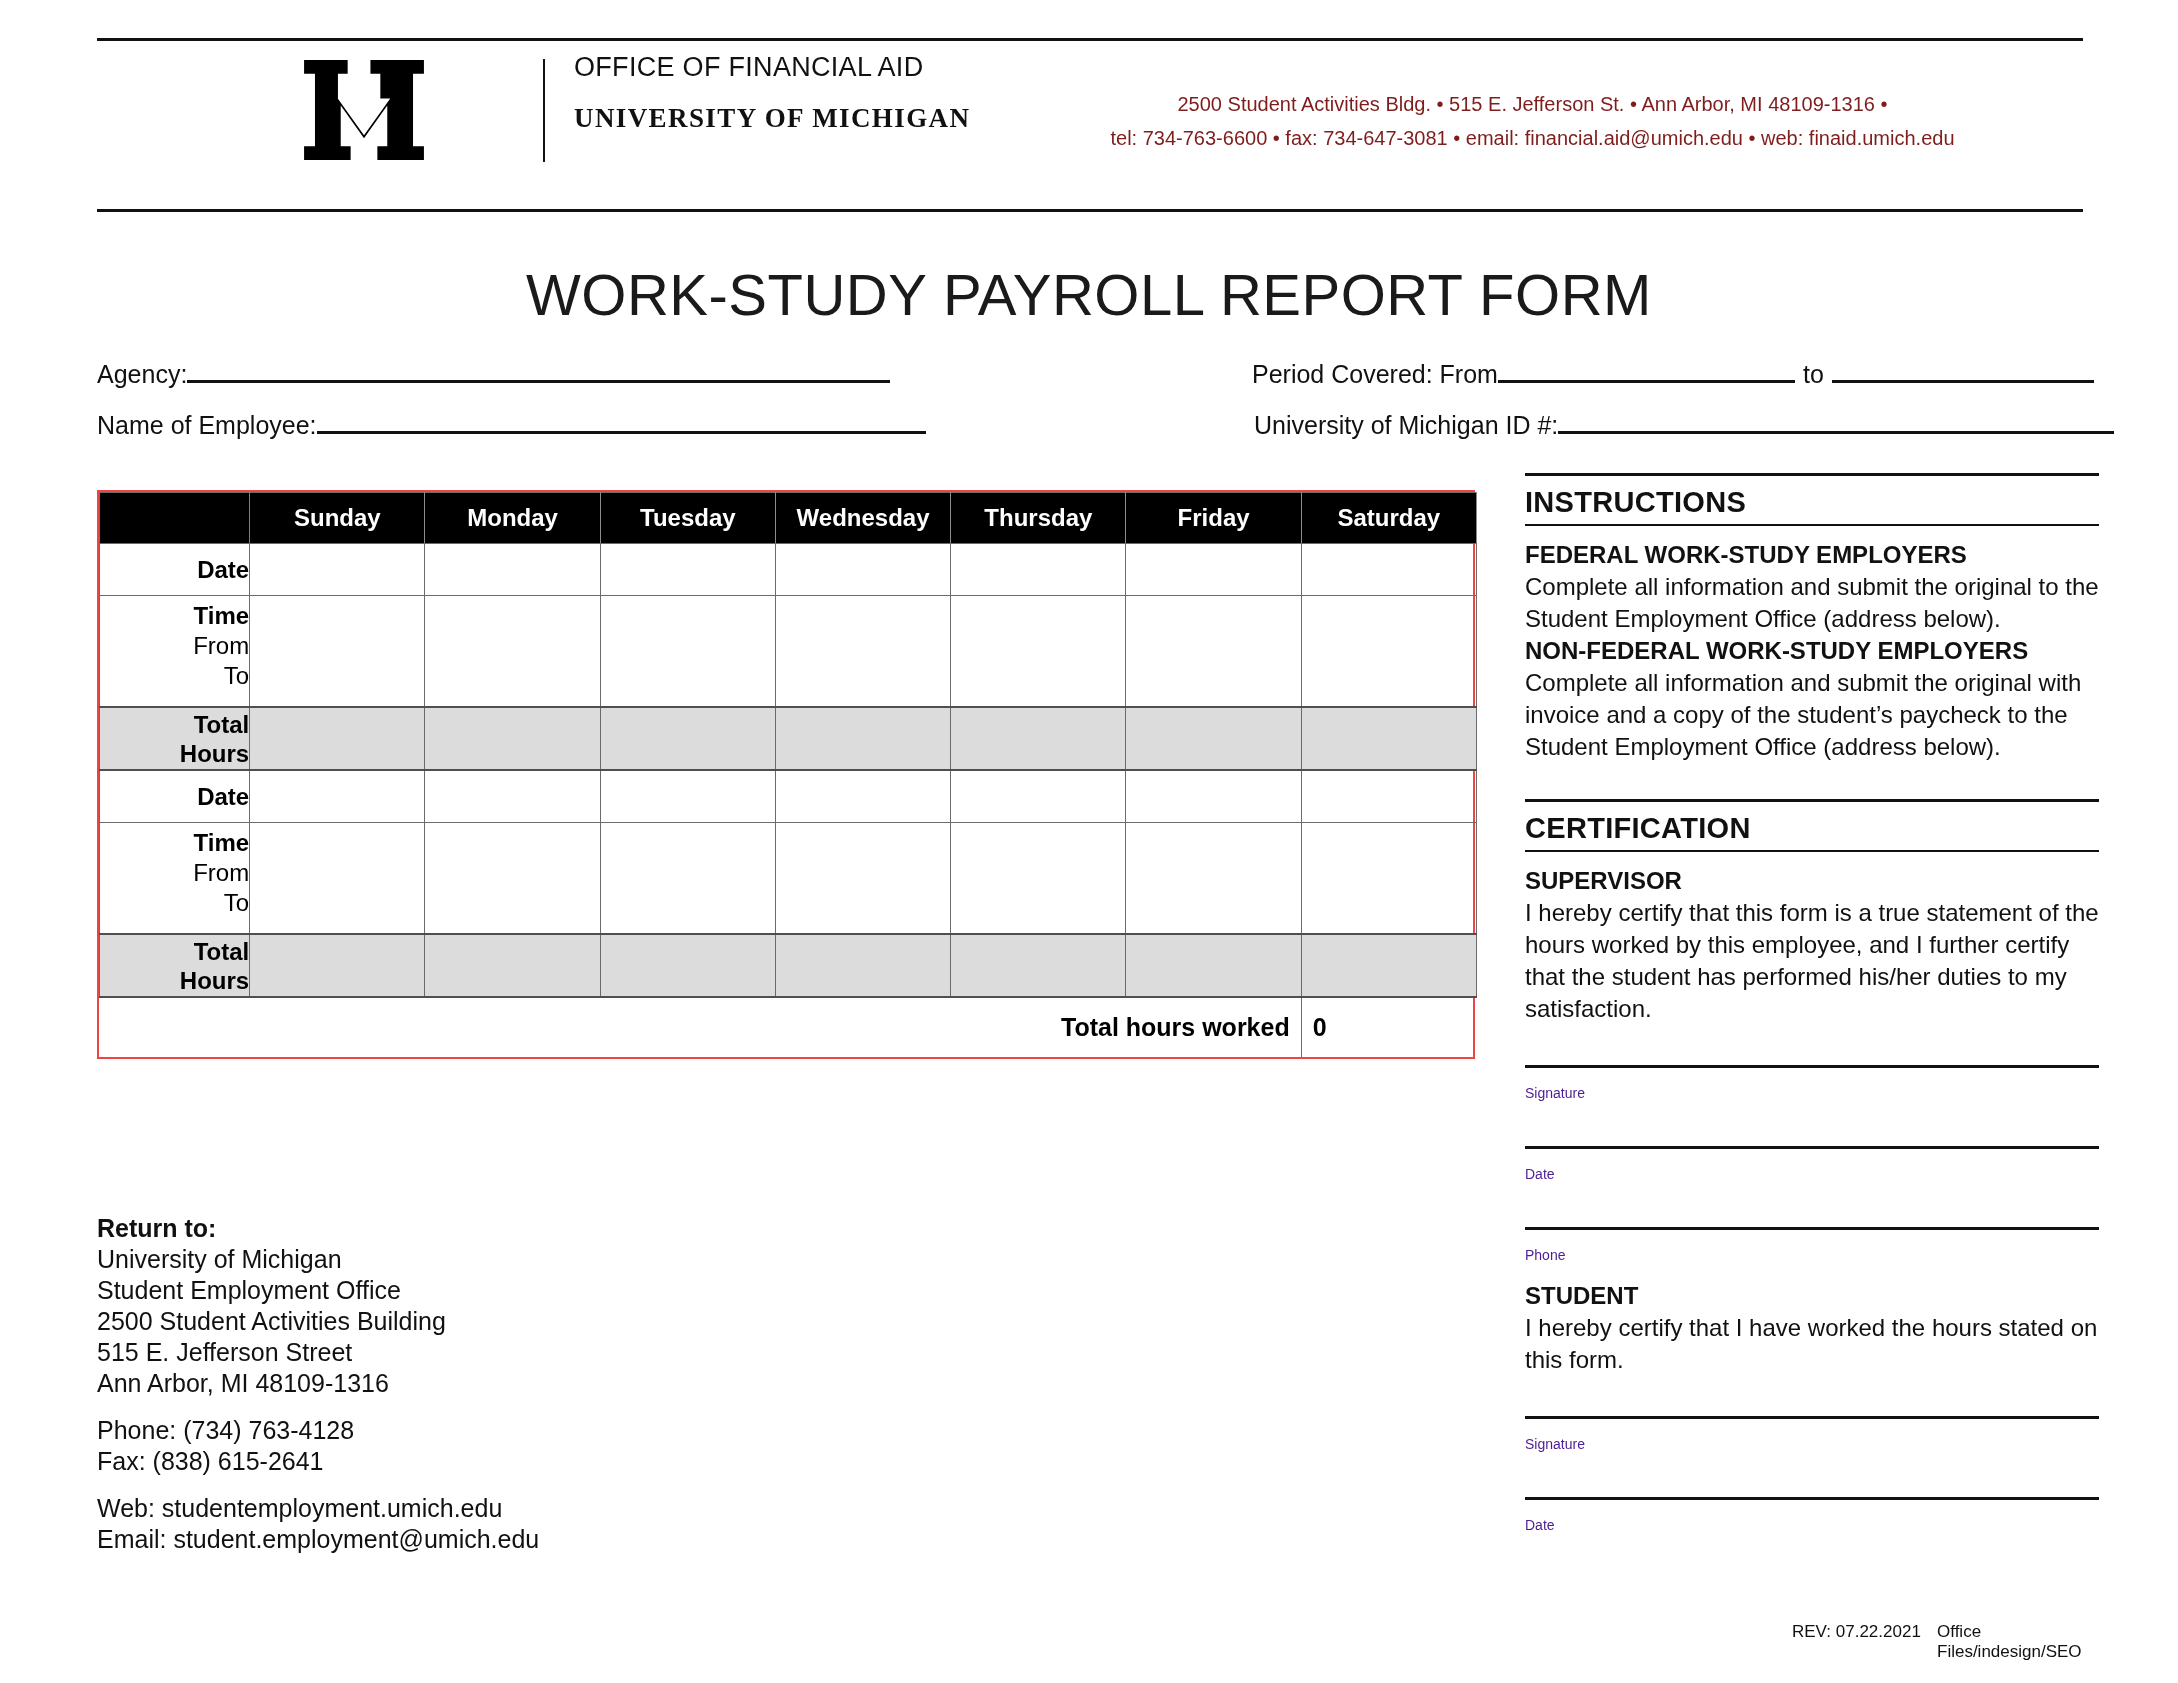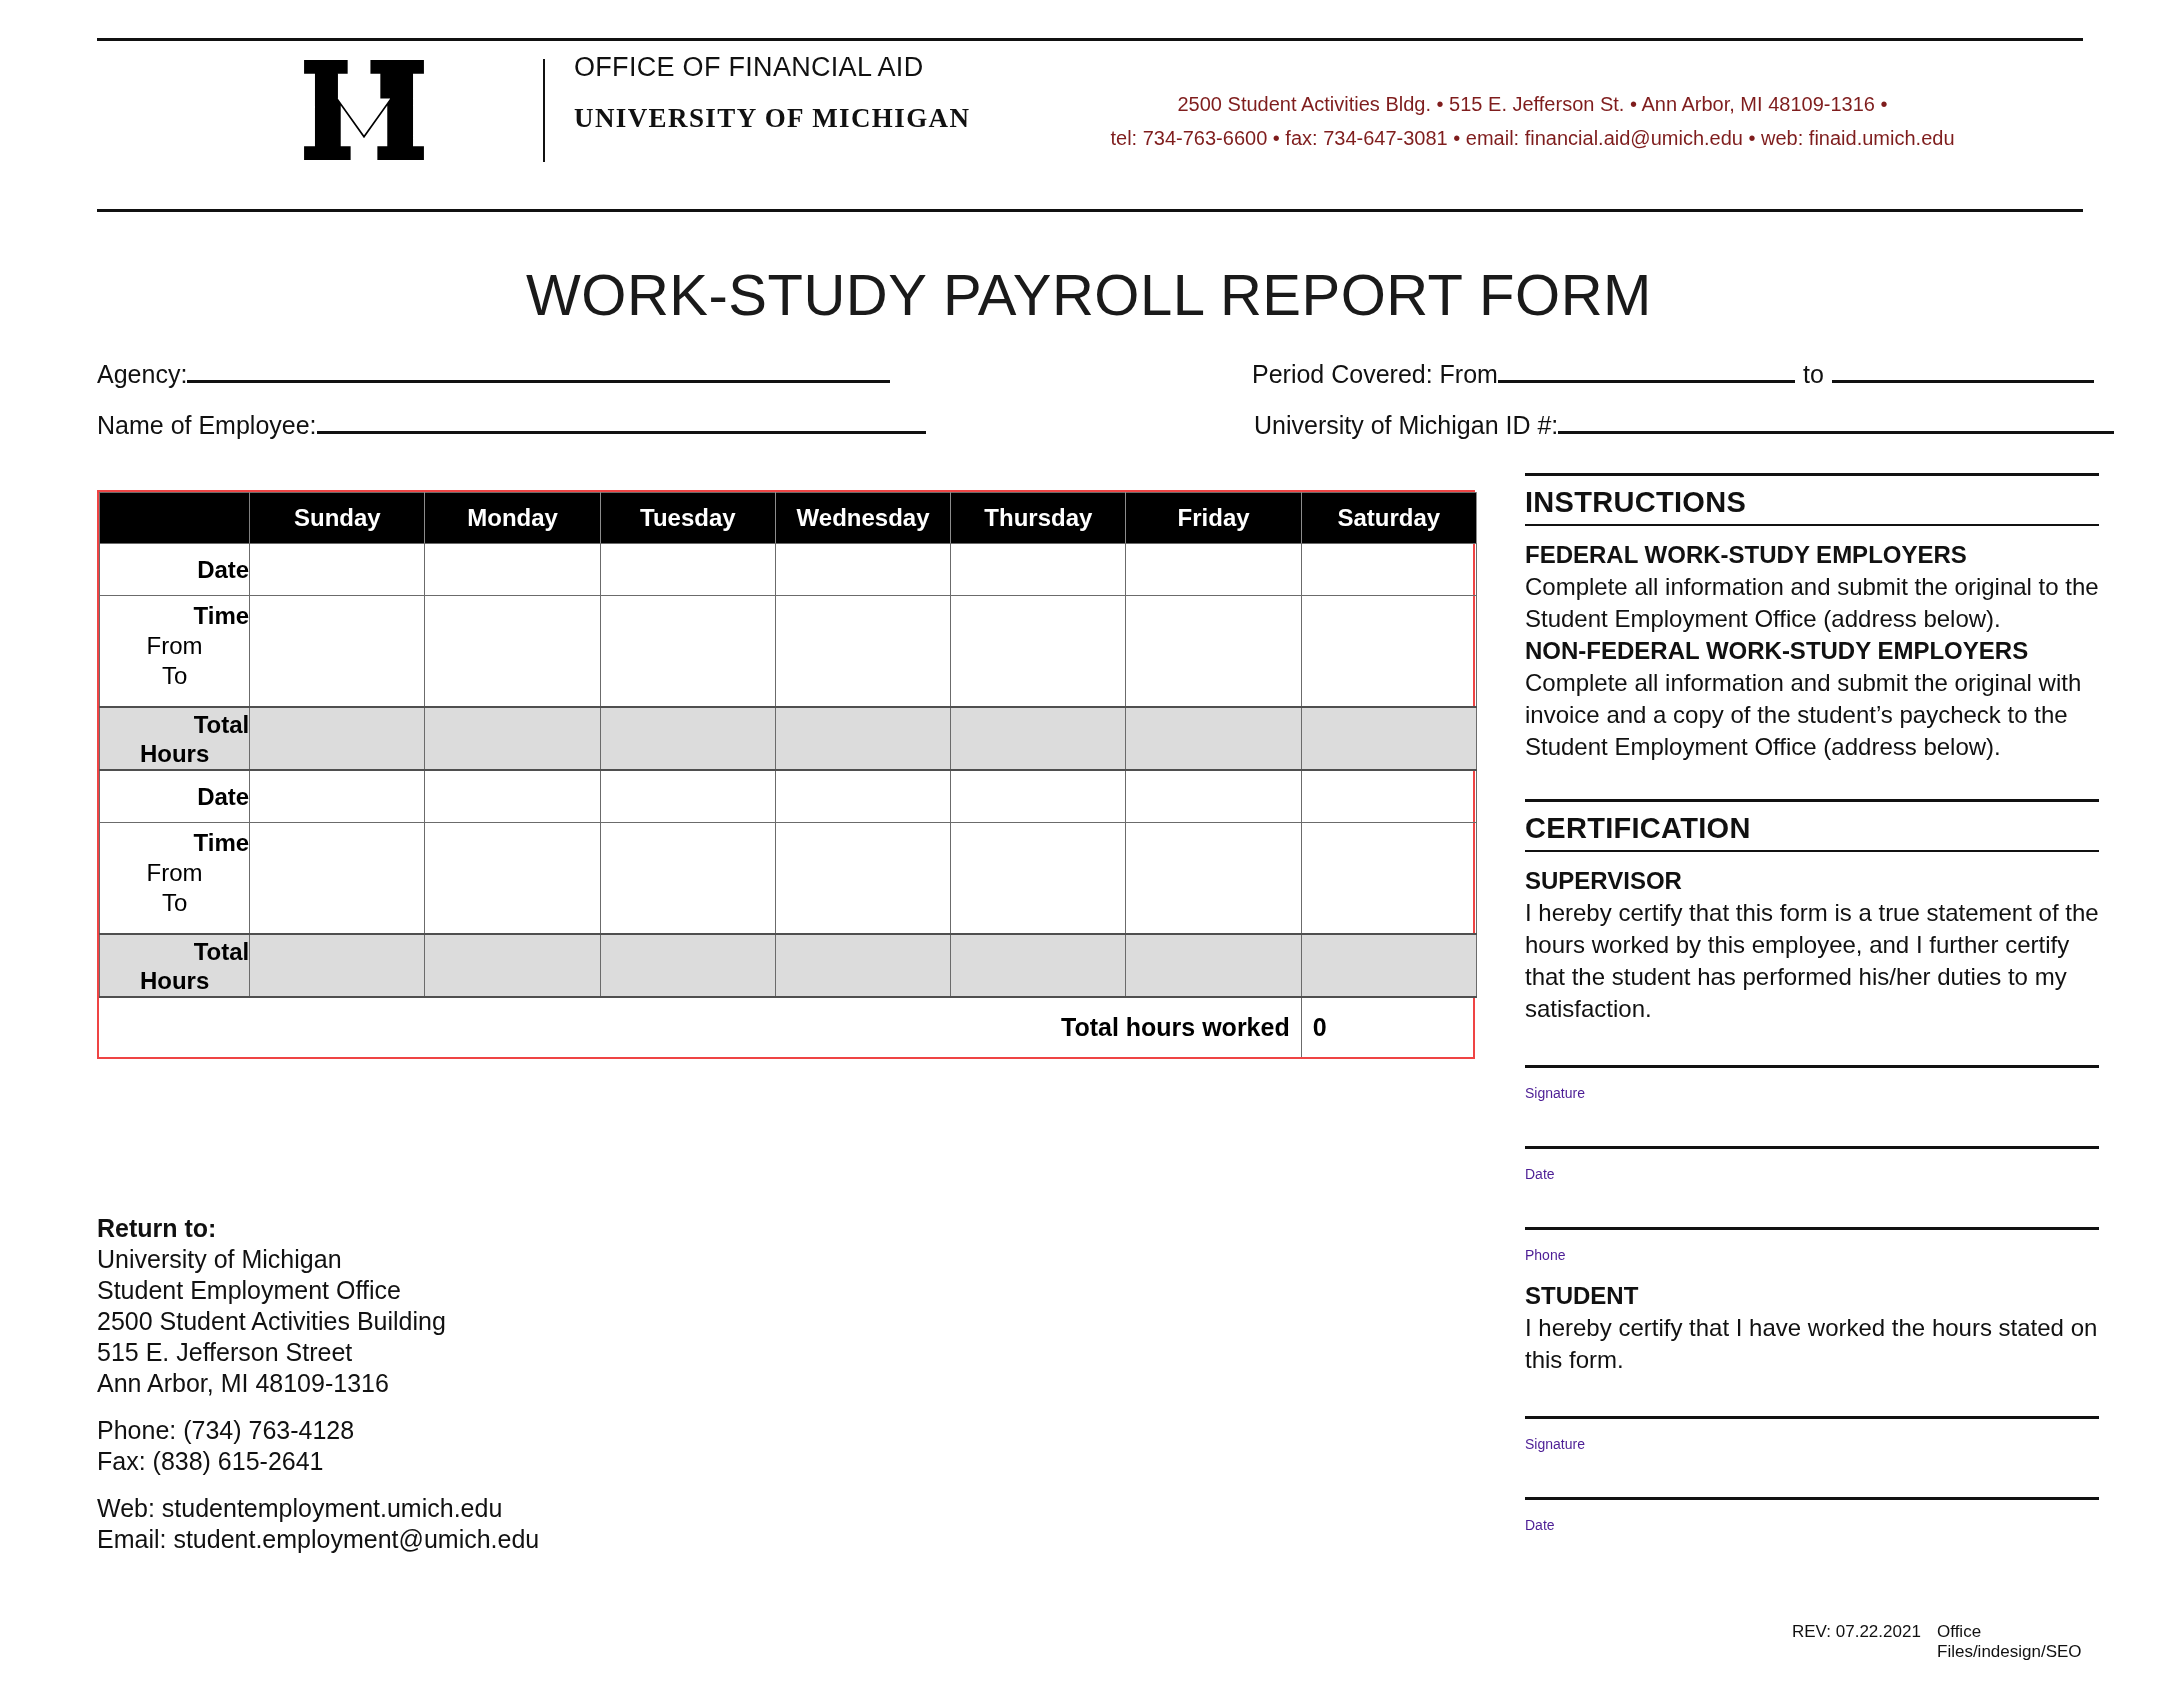--- a/index.html
+++ b/index.html
@@ -174,21 +174,20 @@
 
   td.lbl {
     text-align: right;
     padding-right: 13px;
     font-weight: bold;
     line-height: 30px;
   }
   td.lbl .sub {
     font-weight: normal;
     display: block;
-    text-align: center;
   }
   tr.r-date td { height: 51px; }
   tr.r-time td { height: 105px; }
   tr.r-total td {
     height: 61px;
     background: #dcdcdc;
   }
   tr.r-total td.lbl {
     background: #dcdcdc;
     line-height: 29px;

